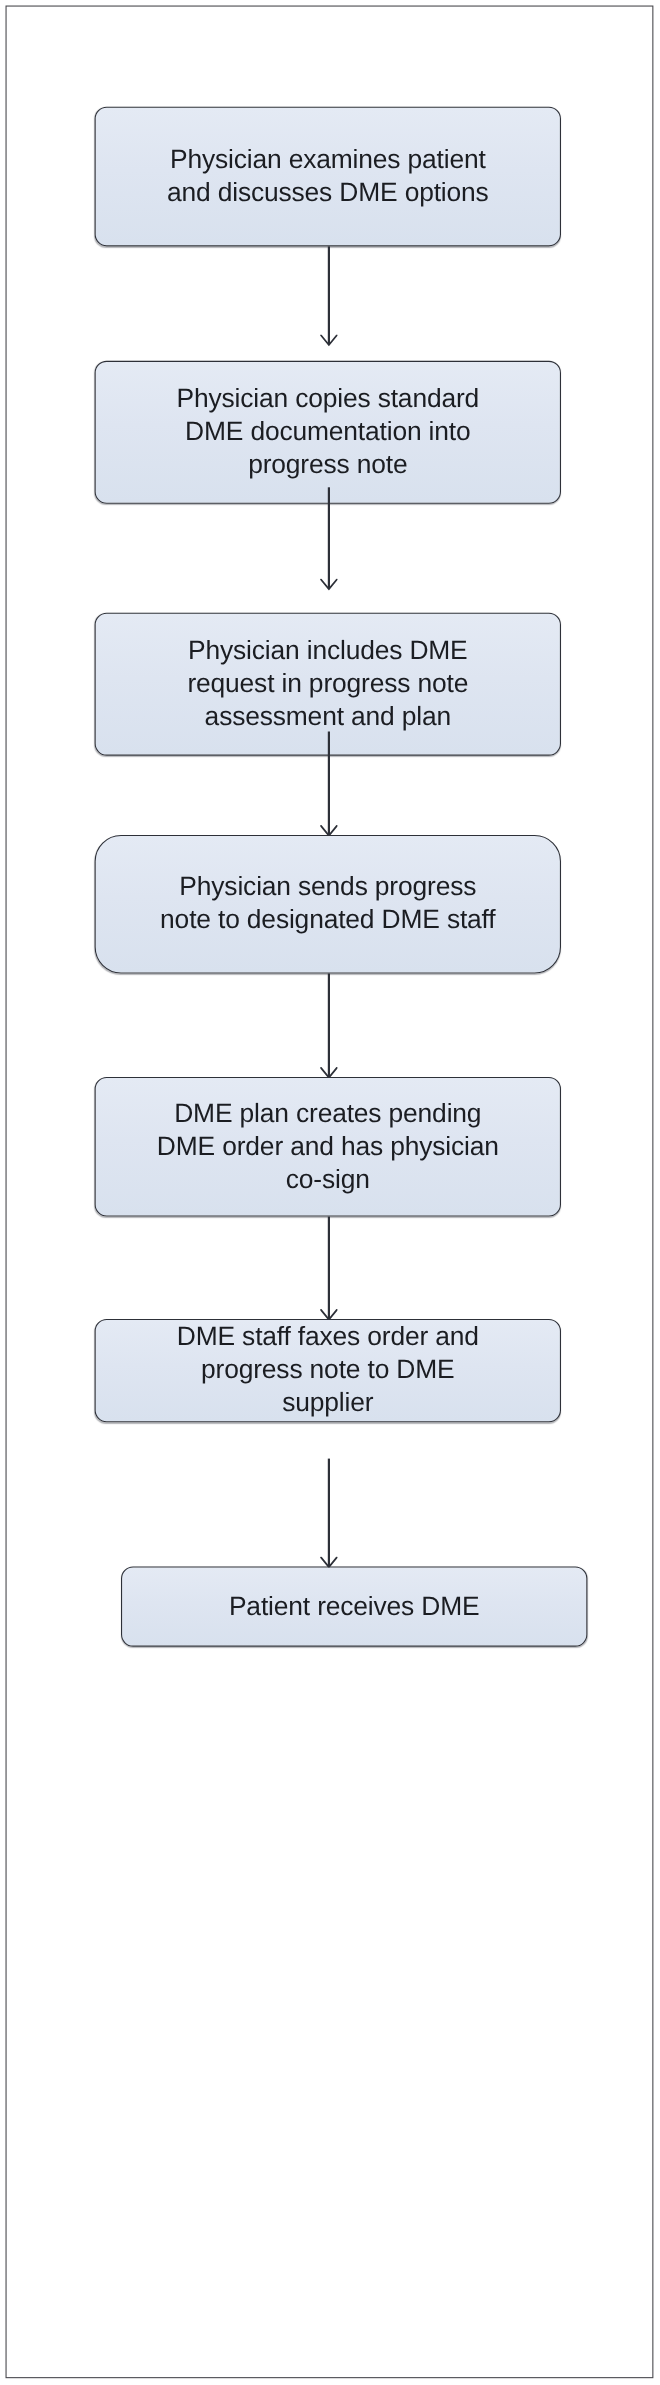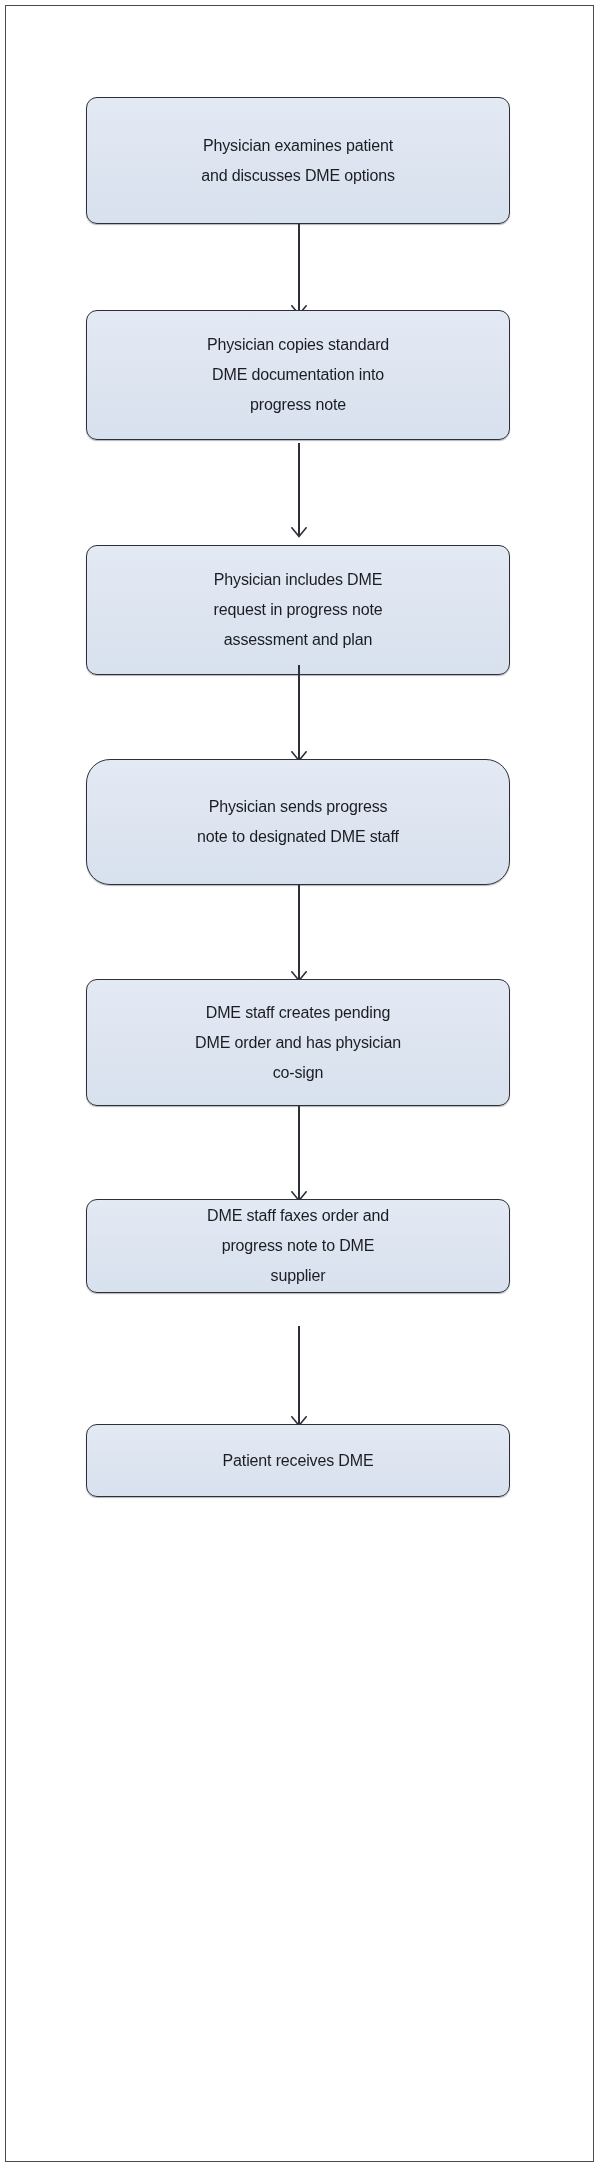--- a/index.html
+++ b/index.html
@@ -57,21 +57,21 @@
     justify-content: center;
     padding: 0 22px;
   }
 
   .node-label {
     display: block;
     width: 100%;
     text-align: center;
     color: #1b1d22;
     font-family: "Liberation Sans", sans-serif;
-    font-size: 16px;
+    font-size: 24px;
     line-height: 30px;
     letter-spacing: -0.15px;
     white-space: pre-line;
   }
 
   
   .connector {
     position: absolute;
     left: 291px;          
     width: 16px;
@@ -108,35 +108,35 @@
     </div>
     <div class="connector" style="top: 224px; height: 89px;">
       <div class="stem" style="background: rgb(45, 48, 56);"></div>
       <div class="head">
         <svg width="16" height="11" viewBox="0 0 16 11">
           <path d="M0.8 0.8 L8 9.6 L15.2 0.8" fill="none" stroke="#2d3038" stroke-width="1.6" stroke-linecap="round"></path>
         </svg>
       </div>
     </div>
 
-    <div class="node" style="top: 310px; height: 130px; border-color: rgb(45, 48, 56);">
+    <div class="node" style="top: 328px; height: 130px; border-color: rgb(45, 48, 56);">
       <span class="node-label" style="color: rgb(27, 29, 34);">Physician copies standard
 DME documentation into
 progress note</span>
     </div>
     <div class="connector" style="top: 443px; height: 92px;">
       <div class="stem" style="background: rgb(45, 48, 56);"></div>
       <div class="head">
         <svg width="16" height="11" viewBox="0 0 16 11">
           <path d="M0.8 0.8 L8 9.6 L15.2 0.8" fill="none" stroke="#2d3038" stroke-width="1.6" stroke-linecap="round"></path>
         </svg>
       </div>
     </div>
 
-    <div class="node" style="top: 545px; height: 130px; border-color: rgb(45, 48, 56);">
+    <div class="node" style="top: 557px; height: 130px; border-color: rgb(45, 48, 56);">
       <span class="node-label" style="color: rgb(27, 29, 34);">Physician includes DME
 request in progress note
 assessment and plan</span>
     </div>
     <div class="connector" style="top: 665px; height: 94px;">
       <div class="stem" style="background: rgb(45, 48, 56);"></div>
       <div class="head">
         <svg width="16" height="11" viewBox="0 0 16 11">
           <path d="M0.8 0.8 L8 9.6 L15.2 0.8" fill="none" stroke="#2d3038" stroke-width="1.6" stroke-linecap="round"></path>
         </svg>
@@ -150,21 +150,21 @@
     <div class="connector" style="top: 885px; height: 94px;">
       <div class="stem" style="background: rgb(45, 48, 56);"></div>
       <div class="head">
         <svg width="16" height="11" viewBox="0 0 16 11">
           <path d="M0.8 0.8 L8 9.6 L15.2 0.8" fill="none" stroke="#2d3038" stroke-width="1.6" stroke-linecap="round"></path>
         </svg>
       </div>
     </div>
 
     <div class="node" style="top: 979px; height: 127px; border-color: rgb(45, 48, 56);">
-      <span class="node-label" style="color: rgb(27, 29, 34);">DME staff creates pending
+      <span class="node-label" style="color: rgb(27, 29, 34);">DME plan creates pending
 DME order and has physician
 co-sign</span>
     </div>
     <div class="connector" style="top: 1106px; height: 93px;">
       <div class="stem" style="background: rgb(45, 48, 56);"></div>
       <div class="head">
         <svg width="16" height="11" viewBox="0 0 16 11">
           <path d="M0.8 0.8 L8 9.6 L15.2 0.8" fill="none" stroke="#2d3038" stroke-width="1.6" stroke-linecap="round"></path>
         </svg>
       </div>
@@ -177,18 +177,18 @@
     </div>
     <div class="connector" style="top: 1326px; height: 98px;">
       <div class="stem" style="background: rgb(45, 48, 56);"></div>
       <div class="head">
         <svg width="16" height="11" viewBox="0 0 16 11">
           <path d="M0.8 0.8 L8 9.6 L15.2 0.8" fill="none" stroke="#2d3038" stroke-width="1.6" stroke-linecap="round"></path>
         </svg>
       </div>
     </div>
 
-    <div class="node" style="top: 1424px; height: 73px; border-color: rgb(45, 48, 56);">
+    <div class="node" style="top: 1424px; height: 73px; border-color: rgb(45, 48, 56); margin-left: 24px;">
       <span class="node-label" style="color: rgb(27, 29, 34);">Patient receives DME</span>
     </div>
 
   </div>
 </div>
 
 </body></html>

